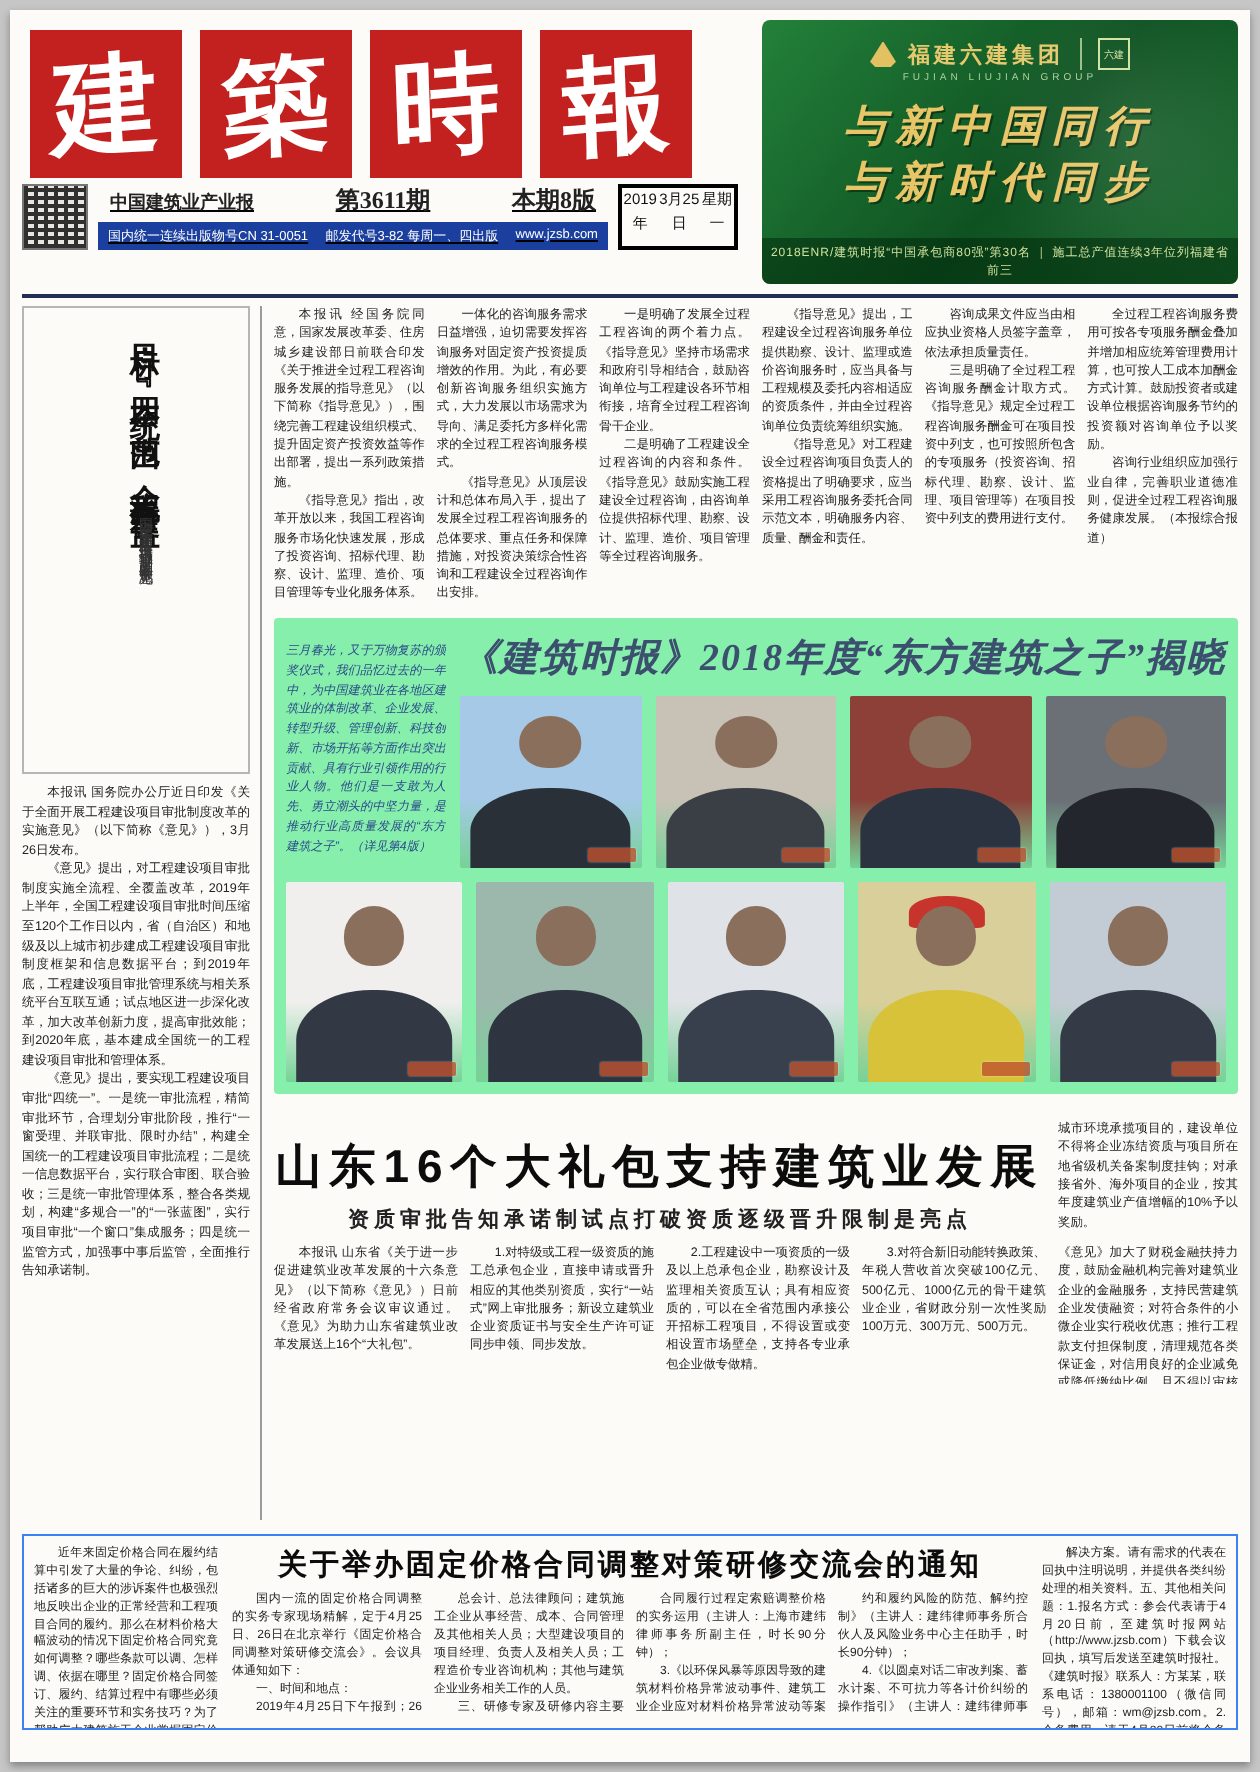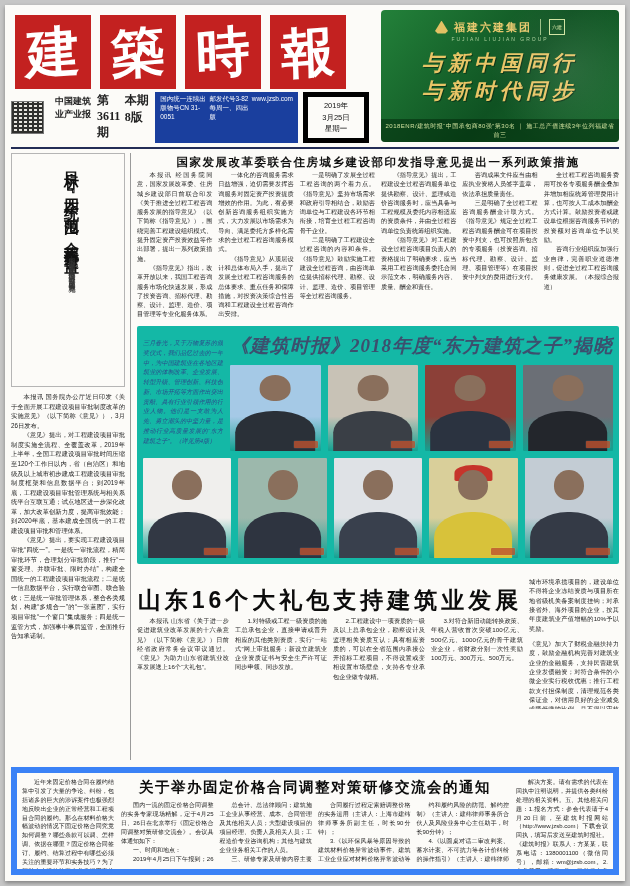--- a/index.html
+++ b/index.html
@@ -10,25 +10,25 @@
   .header{display:flex;gap:12px;height:132px;}
   .mast{width:358px;}
   .squares{display:flex;gap:9px;margin:5px 0 3px 4px;}
   .sq{width:76px;height:74px;background:#c32120;display:flex;align-items:center;justify-content:center;}
   .sq span{color:#fff;font-size:54px;line-height:1;font-family:"DejaVu Serif",serif;font-weight:700;transform:rotate(-5deg) skewX(-3deg);}
   .ctimes{color:#8d1717;font-weight:800;font-size:16px;letter-spacing:7px;text-align:center;font-family:"Liberation Serif",serif;margin-top:2px;}
   .info-row{display:flex;align-items:stretch;gap:5px;margin-top:3px;}
   .qr{width:31px;height:31px;align-self:center;background:
       repeating-linear-gradient(0deg,#30302e 0 2px,transparent 2px 4px),
       repeating-linear-gradient(90deg,#30302e 0 2px,#e8e6e0 2px 5px);border:1px solid #777;}
-  .pub{flex:1;display:flex;flex-direction:row;justify-content:flex-end;}
+  .pub{flex:1;display:flex;flex-direction:column;justify-content:flex-end;text-decoration:underline;}
   .pub-top{display:flex;justify-content:space-between;align-items:baseline;font-size:9px;font-weight:700;padding:0 6px 2px 6px;color:#222;}
   .issue{font-family:"Liberation Serif",serif;font-size:12px;}
   .bluebar{background:#1a3f9e;color:#fff;font-size:6.5px;display:flex;justify-content:space-between;padding:2.5px 5px;}
-  .datebox{width:56px;border:5px solid #000000;font-size:7.5px;line-height:1.55;text-align:center;display:flex;flex-direction:column;justify-content:center;color:#111;}
+  .datebox{width:56px;border:2px solid #000000;font-size:7.5px;line-height:1.55;text-align:center;display:flex;flex-direction:row;justify-content:center;color:#111;}
 
   .ad{flex:1;background:linear-gradient(130deg,#23813a 0%,#0f5222 55%,#1a6b2f 100%);border-radius:4px;color:#dcba5e;display:flex;flex-direction:column;align-items:center;padding-top:9px;position:relative;overflow:hidden;}
   .ad::before{content:"";position:absolute;right:-30px;top:-20px;width:160px;height:160px;border-radius:50%;background:radial-gradient(circle,rgba(255,255,255,.10),transparent 70%);}
   .ad-brandrow{display:flex;align-items:center;gap:6px;}
   .ad-emblem{width:13px;height:13px;background:#e2c163;clip-path:polygon(50% 0,100% 80%,80% 100%,20% 100%,0 80%);}
   .ad-brand{font-size:11px;font-weight:700;letter-spacing:2px;color:#e6c86e;}
   .ad-sep{width:1px;height:16px;background:#9bbf86;margin:0 2px;}
   .ad-seal{width:14px;height:14px;border:1px solid #cfe3a0;font-size:5px;color:#cfe3a0;display:flex;align-items:center;justify-content:center;}
   .ad-en{font-size:5px;letter-spacing:2px;color:#a9d09b;margin-top:1px;}
   .ad-slogans{margin-top:7px;text-align:center;}
@@ -48,21 +48,21 @@
   .left-paras p,.colp p{margin:0;text-indent:2em;}
 
   .right-col{flex:1;display:flex;flex-direction:column;min-width:0;}
   .kicker{text-align:center;font-size:11.5px;font-weight:700;letter-spacing:1.5px;color:#111;margin-top:2px;}
   .headline{text-align:center;font-size:33px;font-weight:900;letter-spacing:2px;margin:3px 0 7px 0;color:#0c0c0c;font-family:"Liberation Serif",serif;}
   .cols{display:flex;gap:6px;overflow:hidden;}
   .cols .colp{flex:1;font-size:6.2px;line-height:1.5;text-align:justify;color:#222;min-width:0;}
   .main-cols{height:150px;}
 
   
-  .award{background:#14b8a6;margin-top:6px;padding:6px;border-radius:2px;}
+  .award{background:#86efac;margin-top:6px;padding:6px;border-radius:2px;}
   .award-top{display:flex;gap:7px;}
   .award-intro{width:80px;font-size:6.1px;font-style:italic;color:#2b4a8b;line-height:1.6;text-align:justify;overflow:hidden;height:116px;}
   .award-right{flex:1;min-width:0;}
   .award-title{text-align:center;color:#3c4f6e;font-size:19px;font-weight:800;font-family:"Liberation Serif",serif;font-style:italic;letter-spacing:1px;margin:1px 0 6px 0;}
   .prow{display:flex;gap:7px;}
   .prow.bottom{margin-top:7px;}
   .photo{flex:1;position:relative;overflow:hidden;border-radius:1px;height:86px;}
   .prow.bottom .photo{height:100px;}
   .ph-head{position:absolute;left:50%;top:12%;transform:translateX(-50%);width:34%;height:30%;border-radius:50% 50% 46% 46%;background:#8a6f5c;}
   .ph-helmet{position:absolute;left:50%;top:7%;transform:translateX(-50%);width:42%;height:16%;border-radius:50% 50% 10% 10%;background:#c6342b;}
@@ -71,21 +71,21 @@
 
   
   .shandong{display:flex;gap:6px;margin-top:7px;}
   .sd-main{flex:1;min-width:0;}
   .sd-headline{font-size:23px;font-weight:900;text-align:center;letter-spacing:4px;color:#0c0c0c;margin-top:14px;}
   .sd-sub{font-size:10.5px;font-weight:700;text-align:center;letter-spacing:2.5px;color:#222;margin:4px 0 5px 0;}
   .sd-cols{height:78px;}
   .sd-right{width:90px;font-size:6.2px;line-height:1.5;text-align:justify;color:#222;height:138px;overflow:hidden;}
 
   
-  .notice{border:6px solid #3b82f6;margin-top:7px;padding:5px;display:flex;gap:7px;height:86px;overflow:hidden;}
+  .notice{border:1px solid #3b82f6;margin-top:7px;padding:5px;display:flex;gap:7px;height:86px;overflow:hidden;}
   .nt-side{width:92px;font-size:6px;line-height:1.48;text-align:justify;color:#222;}
   .nt-center{flex:1;min-width:0;}
   .nt-headline{font-size:14.5px;font-weight:800;text-align:center;letter-spacing:1.5px;color:#0c0c0c;margin:0 0 4px 0;}
   .nt-cols{height:62px;}
   .nt-cols .colp{font-size:6px;}
 </style>
 </head>
 <body>
 
 <div class="canvas">
@@ -160,21 +160,20 @@
         <div class="left-paras" id="left-paras">
             <p>本报讯 国务院办公厅近日印发《关于全面开展工程建设项目审批制度改革的实施意见》（以下简称《意见》），3月26日发布。</p>
             <p>《意见》提出，对工程建设项目审批制度实施全流程、全覆盖改革，2019年上半年，全国工程建设项目审批时间压缩至120个工作日以内，省（自治区）和地级及以上城市初步建成工程建设项目审批制度框架和信息数据平台；到2019年底，工程建设项目审批管理系统与相关系统平台互联互通；试点地区进一步深化改革，加大改革创新力度，提高审批效能；到2020年底，基本建成全国统一的工程建设项目审批和管理体系。</p>
             <p>《意见》提出，要实现工程建设项目审批“四统一”。一是统一审批流程，精简审批环节，合理划分审批阶段，推行“一窗受理、并联审批、限时办结”，构建全国统一的工程建设项目审批流程；二是统一信息数据平台，实行联合审图、联合验收；三是统一审批管理体系，整合各类规划，构建“多规合一”的“一张蓝图”，实行项目审批“一个窗口”集成服务；四是统一监管方式，加强事中事后监管，全面推行告知承诺制。</p>
           </div>
       </div>
 
       <div class="right-col">
 
         <div>
-          <div class="kicker">国家发展改革委联合住房城乡建设部印发指导意见提出一系列政策措施</div>
           <div class="cols main-cols" id="main-cols">
               <div class="colp">
                 <p>本报讯 经国务院同意，国家发展改革委、住房城乡建设部日前联合印发《关于推进全过程工程咨询服务发展的指导意见》（以下简称《指导意见》），围绕完善工程建设组织模式、提升固定资产投资效益等作出部署，提出一系列政策措施。</p>
                 <p>《指导意见》指出，改革开放以来，我国工程咨询服务市场化快速发展，形成了投资咨询、招标代理、勘察、设计、监理、造价、项目管理等专业化服务体系。</p>
               </div>
               <div class="colp">
                 <p>一体化的咨询服务需求日益增强，迫切需要发挥咨询服务对固定资产投资提质增效的作用。为此，有必要创新咨询服务组织实施方式，大力发展以市场需求为导向、满足委托方多样化需求的全过程工程咨询服务模式。</p>
                 <p>《指导意见》从顶层设计和总体布局入手，提出了发展全过程工程咨询服务的总体要求、重点任务和保障措施，对投资决策综合性咨询和工程建设全过程咨询作出安排。</p>
               </div>
               <div class="colp">
@@ -253,20 +252,21 @@
                 <div class="ph-head"></div>
                 <div class="ph-torso" style="background: rgb(52, 58, 70);"></div>
                 <div class="name-chip"></div>
               </div>
             </div>
         </div>
 
         <div class="shandong">
           <div class="sd-main">
             <div class="sd-headline">山东16个大礼包支持建筑业发展</div>
+            <div class="sd-sub">资质审批告知承诺制试点打破资质逐级晋升限制是亮点</div>
             <div class="cols sd-cols" id="sd-cols">
                 <div class="colp">
                   <p>本报讯 山东省《关于进一步促进建筑业改革发展的十六条意见》（以下简称《意见》）日前经省政府常务会议审议通过。《意见》为助力山东省建筑业改革发展送上16个“大礼包”。</p>
                 </div>
                 <div class="colp">
                   <p>1.对特级或工程一级资质的施工总承包企业，直接申请或晋升相应的其他类别资质，实行“一站式”网上审批服务；新设立建筑业企业资质证书与安全生产许可证同步申领、同步发放。</p>
                 </div>
                 <div class="colp">
                   <p>2.工程建设中一项资质的一级及以上总承包企业，勘察设计及监理相关资质互认；具有相应资质的，可以在全省范围内承接公开招标工程项目，不得设置或变相设置市场壁垒，支持各专业承包企业做专做精。</p>
                 </div>

